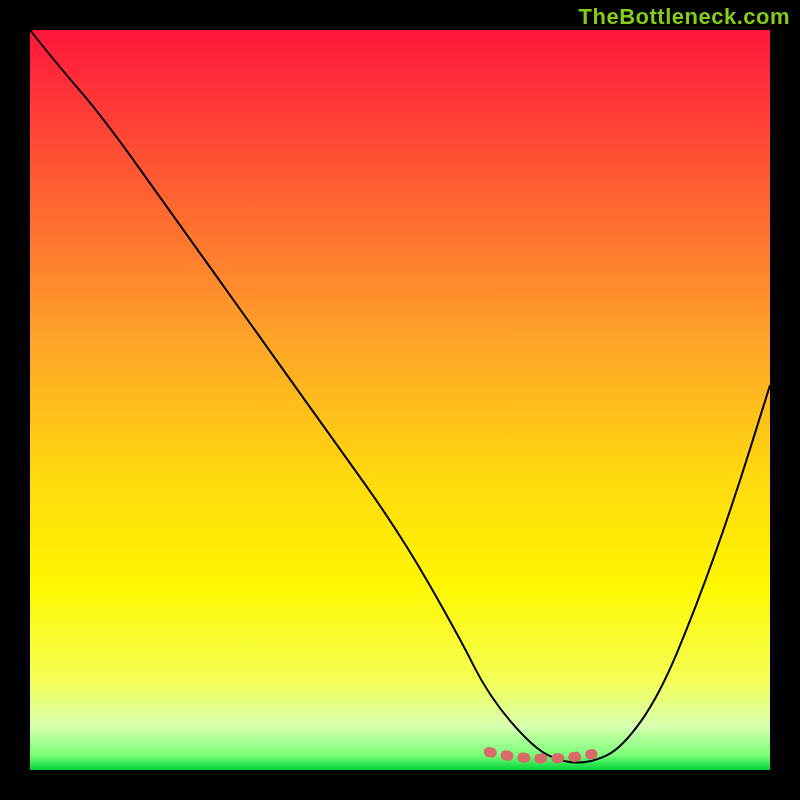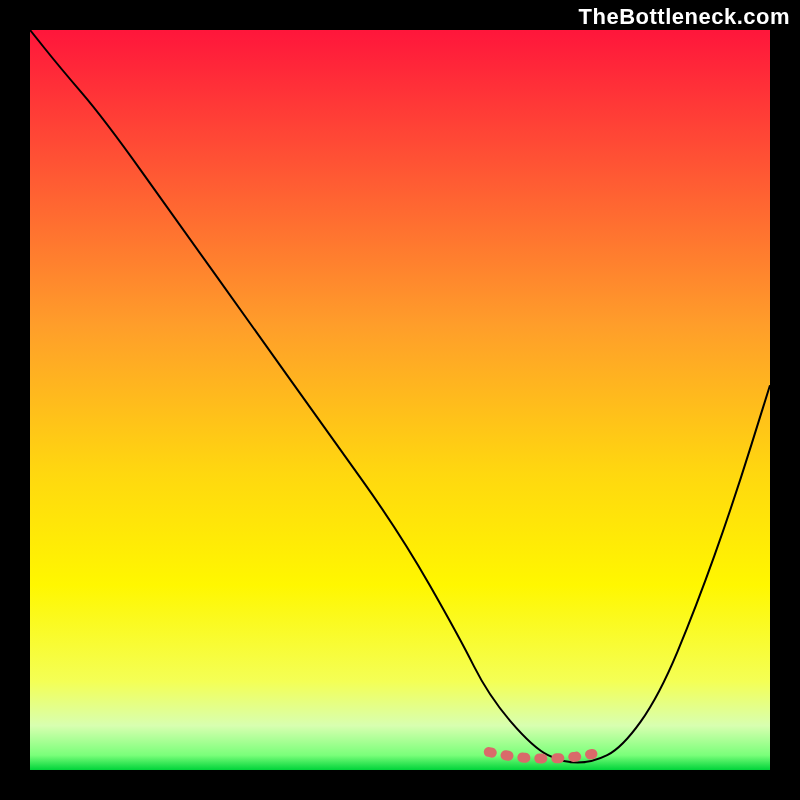--- a/index.html
+++ b/index.html
@@ -14,21 +14,21 @@
   .page {
     position: relative;
     width: 800px;
     height: 800px;
     background: #000;
   }
   .watermark {
     position: absolute;
     top: 4px;
     right: 10px;
-    color: #ffffff;
+    color: #84cc16;
     font-size: 22px;
     font-weight: bold;
     letter-spacing: 0.5px;
     z-index: 10;
   }
   .plot-area {
     position: absolute;
     left: 30px;
     top: 30px;
     width: 740px;

